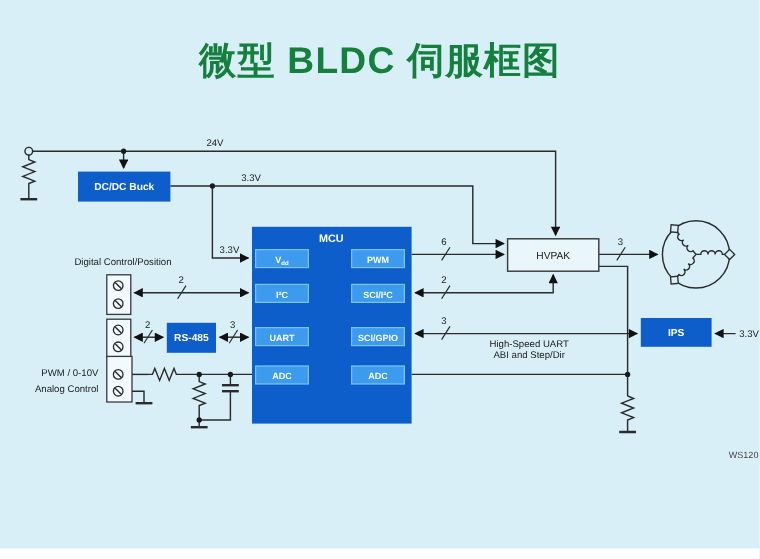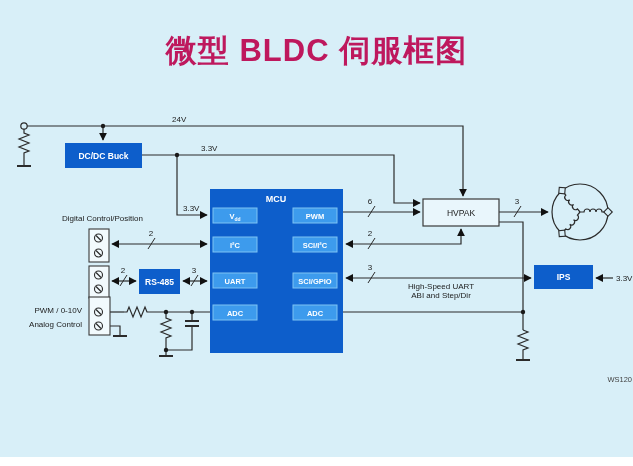--- a/index.html
+++ b/index.html
@@ -8,21 +8,21 @@
     background:#ffffff;
     font-family:"Liberation Sans","DejaVu Sans",sans-serif;
   }
   .stage{
     position:relative;width:633px;height:466px;
     background:#d8eff8;overflow:hidden;
   }
   .title{
     position:absolute;top:30px;left:0;width:633px;
     text-align:center;
-    font-size:31px;font-weight:bold;color:#be185d;
+    font-size:31px;font-weight:bold;color:#15803d;
     letter-spacing:1px;
   }
   .footer-strip{
     position:absolute;left:0;bottom:0;width:633px;height:9px;background:#ffffff;
   }
   svg{position:absolute;left:0;top:0;}
   .wire{stroke:#2b2b2b;stroke-width:1.2;fill:none;}
   .wire-thick{stroke:#2b2b2b;stroke-width:2;fill:none;}
   .slash{stroke:#2b2b2b;stroke-width:1;fill:none;}
   .dot{fill:#1a1a1a;stroke:none;}

